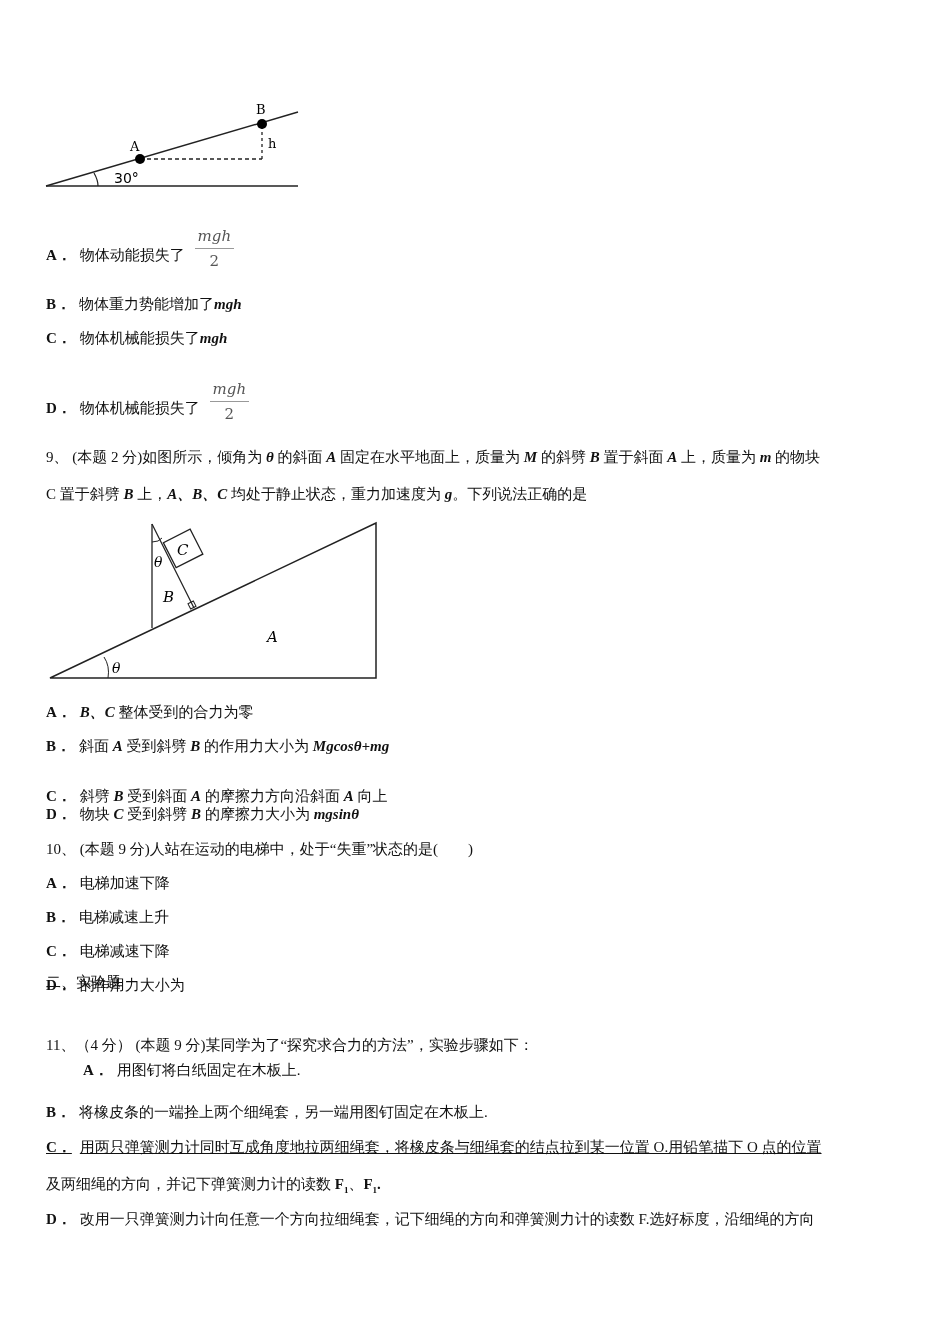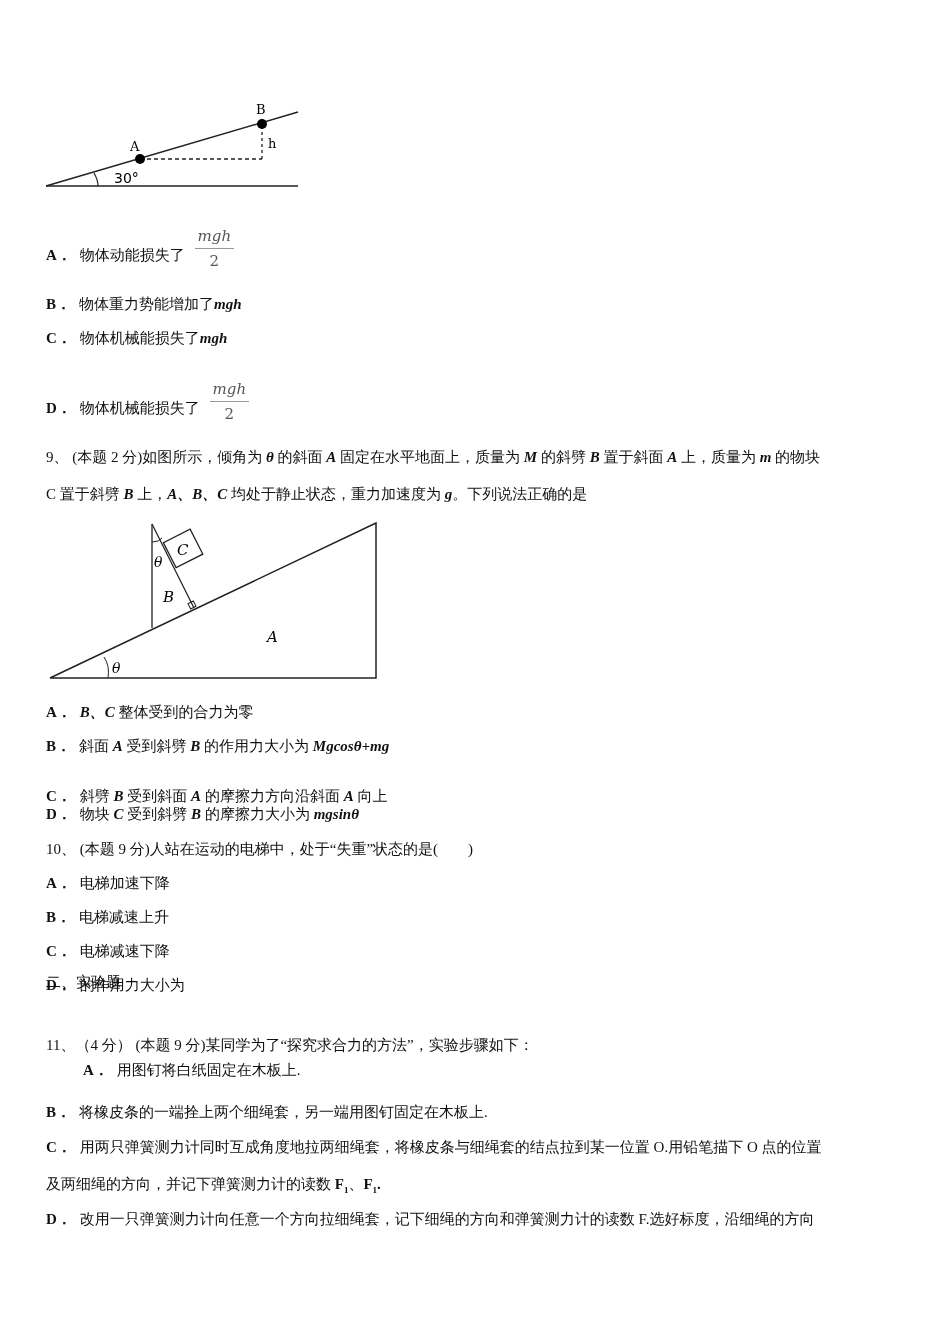--- a/index.html
+++ b/index.html
@@ -95,15 +95,15 @@
 <div class="line" style="top:873px;"><span class="lbl">A．</span><span>电梯加速下降</span></div>
 <div class="line" style="top:907px;"><span class="lbl">B．</span><span>电梯减速上升</span></div>
 <div class="line" style="top:941px;text-align:center;"><span class="lbl">C．</span><span>电梯减速下降</span></div>
 <div class="line" style="top:975px;"><span class="lbl">D．</span><span>的作用力大小为</span></div>
 
 <div class="line" style="top:972px;">二、实验题</div>
 
 <div class="line" style="top:1035px;">11、（4 分） (本题 9 分)某同学为了“探究求合力的方法”，实验步骤如下：</div>
 <div class="line" style="top:1060px;margin-left:37px;"><span class="lbl">A．</span><span>用图钉将白纸固定在木板上.</span></div>
 <div class="line" style="top:1102px;"><span class="lbl">B．</span><span>将橡皮条的一端拴上两个细绳套，另一端用图钉固定在木板上.</span></div>
-<div class="line" style="top:1137px;"><span class="lbl">C．</span><span>用两只弹簧测力计同时互成角度地拉两细绳套，将橡皮条与细绳套的结点拉到某一位置 O.用铅笔描下 O 点的位置</span></div>
+<div class="line" style="top:1137px;text-decoration:underline;"><span class="lbl">C．</span><span>用两只弹簧测力计同时互成角度地拉两细绳套，将橡皮条与细绳套的结点拉到某一位置 O.用铅笔描下 O 点的位置</span></div>
 <div class="line" style="top:1174px;"><span>及两细绳的方向，并记下弹簧测力计的读数 </span><span class="b">F</span><sub class="b">1</sub><span>、</span><span class="b">F</span><sub class="b">1</sub><span class="b">.</span></div>
 <div class="line" style="top:1209px;"><span class="lbl">D．</span><span>改用一只弹簧测力计向任意一个方向拉细绳套，记下细绳的方向和弹簧测力计的读数 F.选好标度，沿细绳的方向</span></div>
 
 </body></html>

